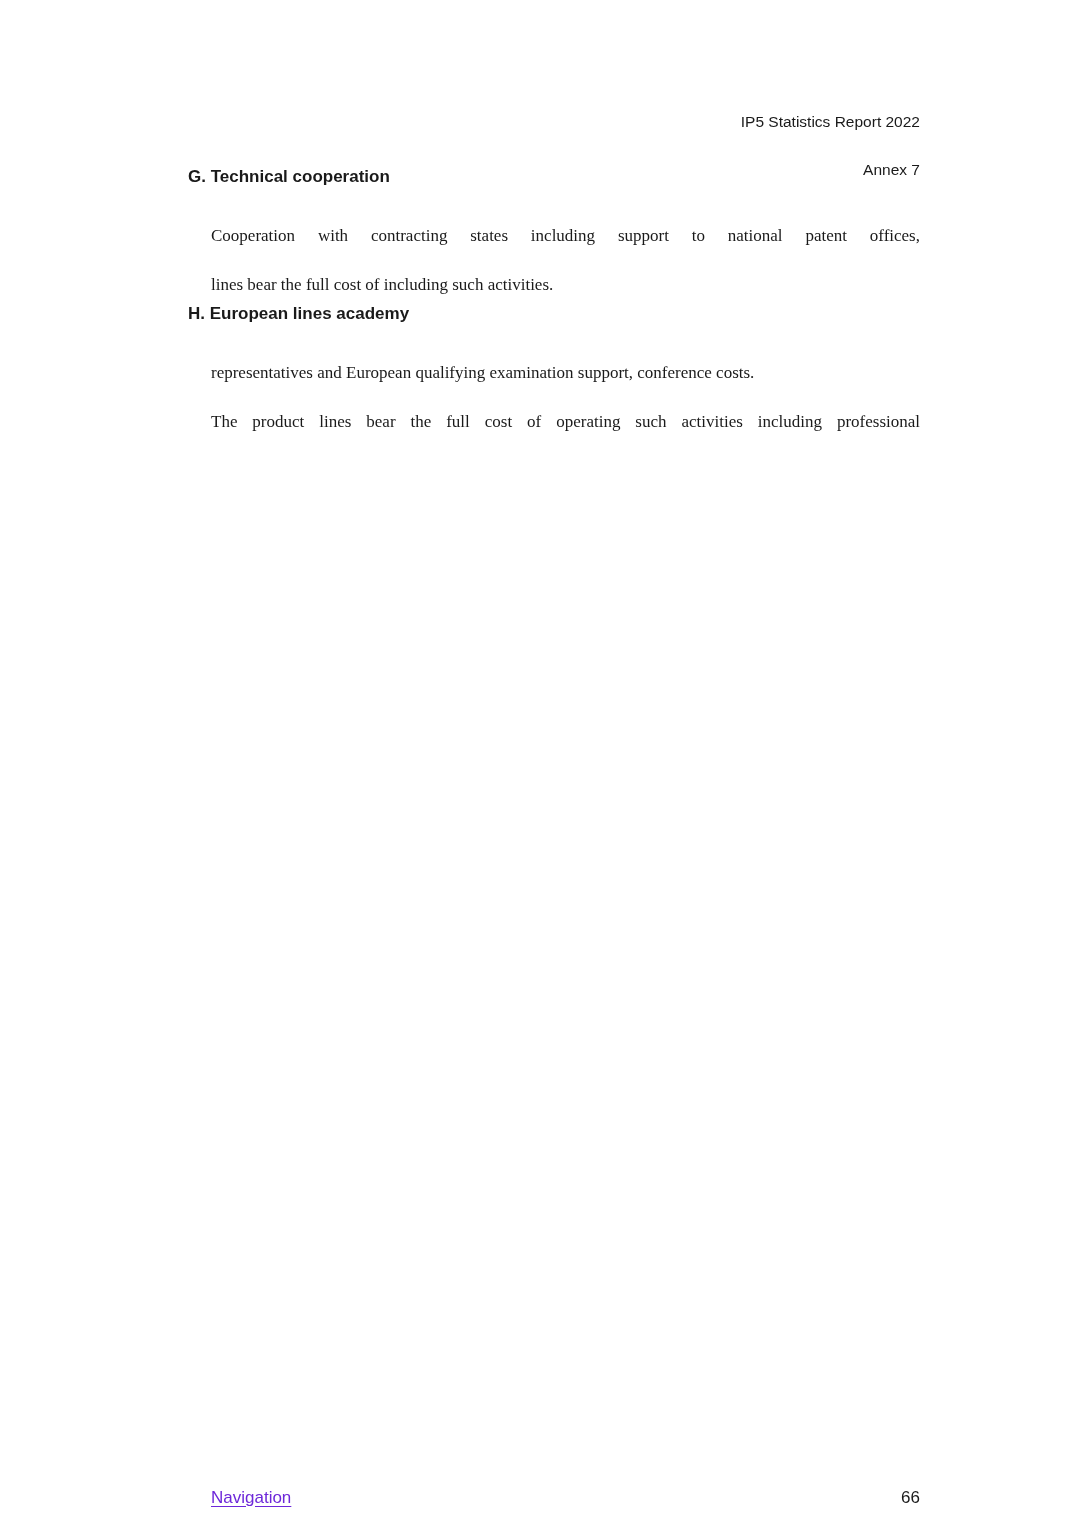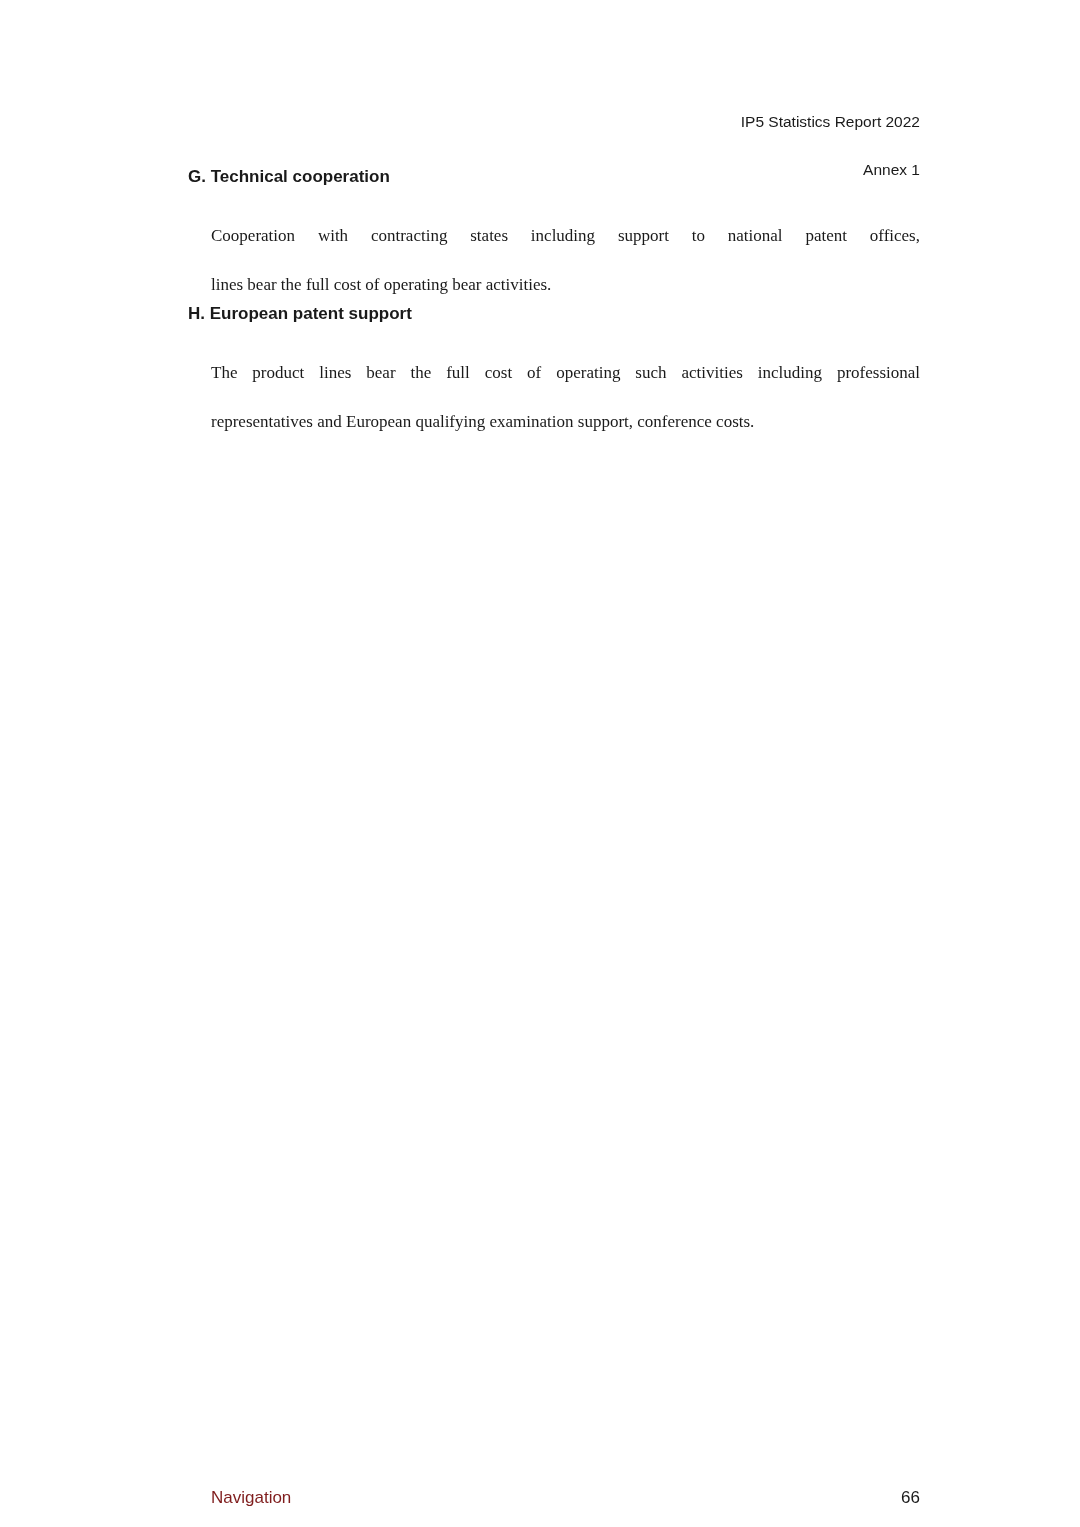--- a/index.html
+++ b/index.html
@@ -51,47 +51,48 @@
     top: 1437px;
     left: 163px;
     width: 757px;
     display: flex;
     justify-content: space-between;
     align-items: baseline;
     font-size: 17px;
     line-height: 25px;
   }
   .navlink {
-    color: #7f1d1d;
+    color: #6d28d9;
+    text-decoration: underline;
     text-underline-offset: 3px;
     cursor: pointer;
   }
 </style>
 </head>
 <body>
 
 <div class="page">
 
   <div class="header">
     <div>IP5 Statistics Report 2022</div>
-    <div>Annex 1</div>
+    <div>Annex 7</div>
   </div>
 
   <div class="heading heading-g">G. Technical cooperation</div>
 
   <div class="para para-1">
     <div class="line just">Cooperation with contracting states including support to national patent offices,</div>
-    <div class="line">lines bear the full cost of operating bear activities.</div>
+    <div class="line">lines bear the full cost of including such activities.</div>
   </div>
 
-  <div class="heading heading-h">H. European patent support</div>
+  <div class="heading heading-h">H. European lines academy</div>
 
   <div class="para para-2">
+    <div class="line">representatives and European qualifying examination support, conference costs.</div>
     <div class="line just">The product lines bear the full cost of operating such activities including professional</div>
-    <div class="line">representatives and European qualifying examination support, conference costs.</div>
   </div>
 
   <div class="footer">
     <span class="navlink">Navigation</span>
     <span>66</span>
   </div>
 
 </div>
 
 </body></html>

